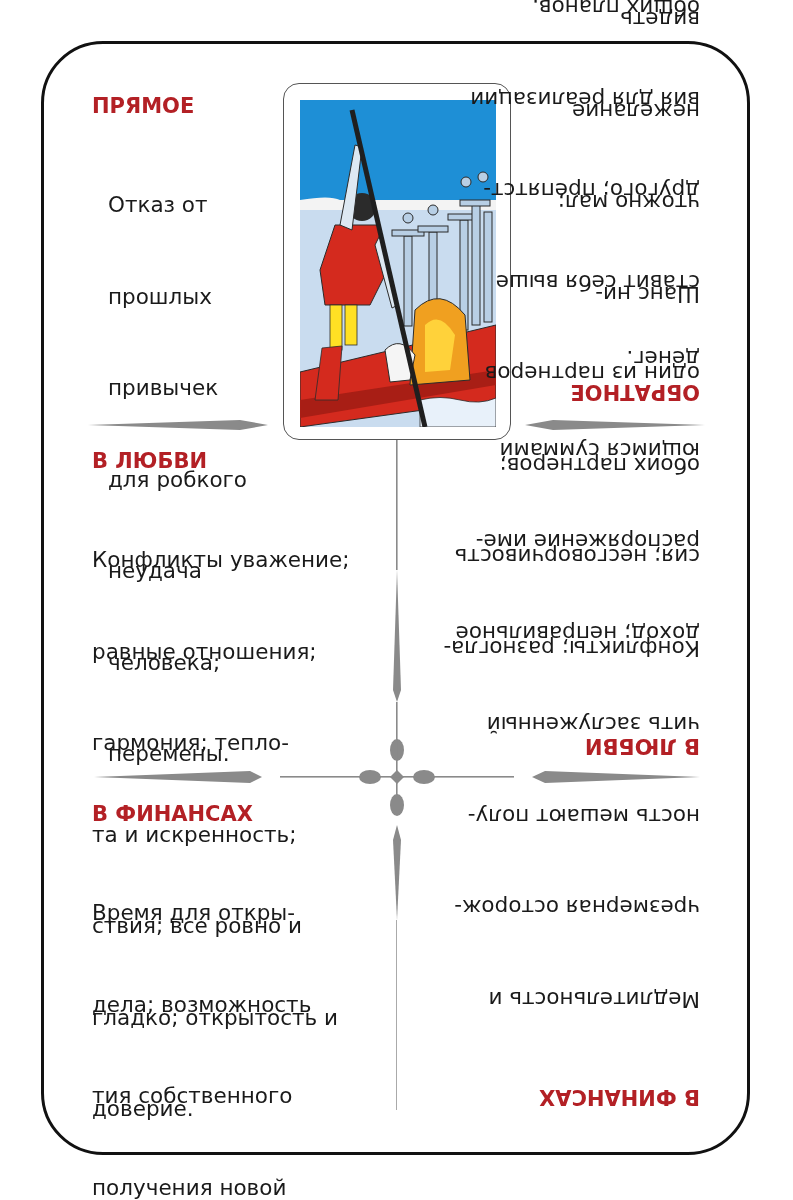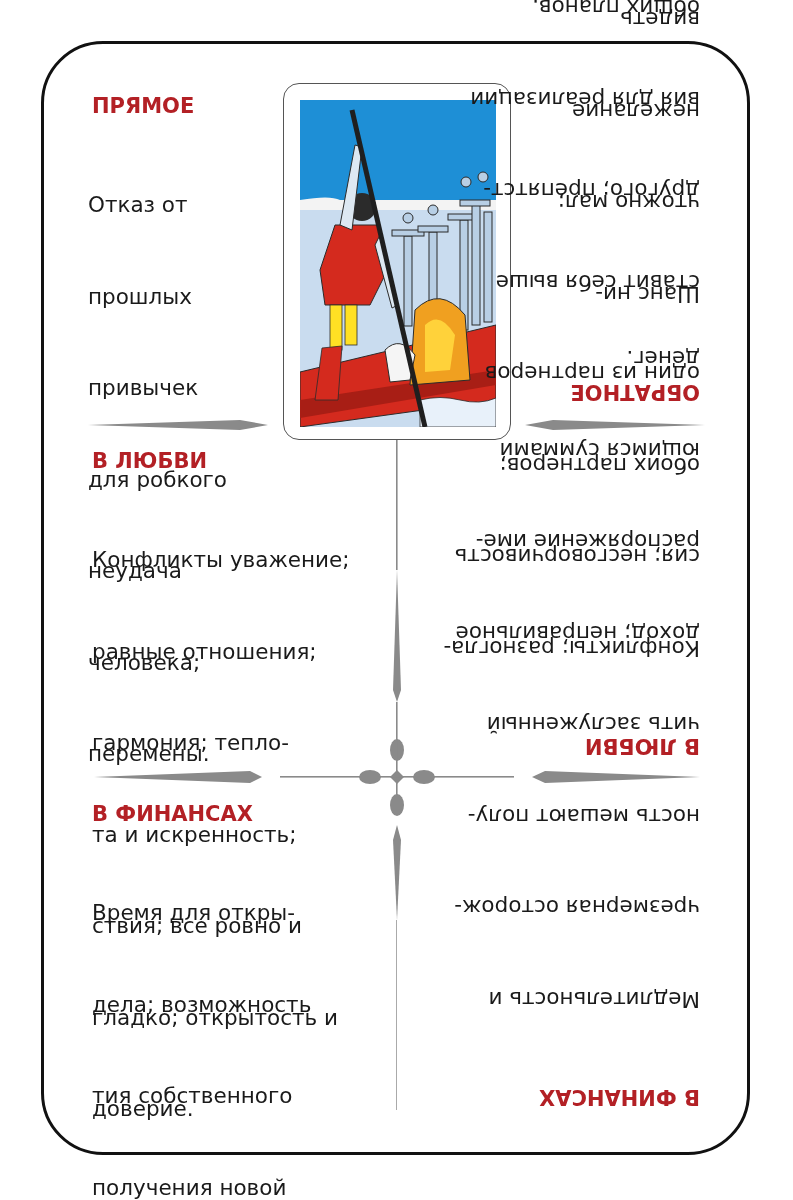--- a/index.html
+++ b/index.html
@@ -105,21 +105,21 @@
       <rect x="30" y="205" width="12" height="45" fill="#ffe024" stroke="#2b2b2b" stroke-width="0.8"></rect>
       <rect x="45" y="205" width="12" height="40" fill="#ffe024" stroke="#2b2b2b" stroke-width="0.8"></rect>
       <path d="M22 248 L42 246 L38 300 L15 300 Z" fill="#d42a1e" stroke="#2b2b2b" stroke-width="0.8"></path>
 
       <line x1="52" y1="10" x2="125" y2="327" stroke="#1f1f1f" stroke-width="5"></line>
     </svg>
   </div>
 </div>
 
 <h2 class="heading" style="left:92px; top:94px;">ПРЯМОЕ</h2>
-<div class="body-text" style="left:88px; top:129px;">
+<div class="body-text" style="left:108px; top:129px;">
   <div>Отказ от</div>
   <div>прошлых</div>
   <div>привычек</div>
   <div>для робкого</div>
   <div>неудача</div>
   <div>человека;</div>
   <div>перемены.</div>
 </div>
 
 <div class="flip" style="position:absolute; left:548px; top:86px; width:152px; height:318px;">

